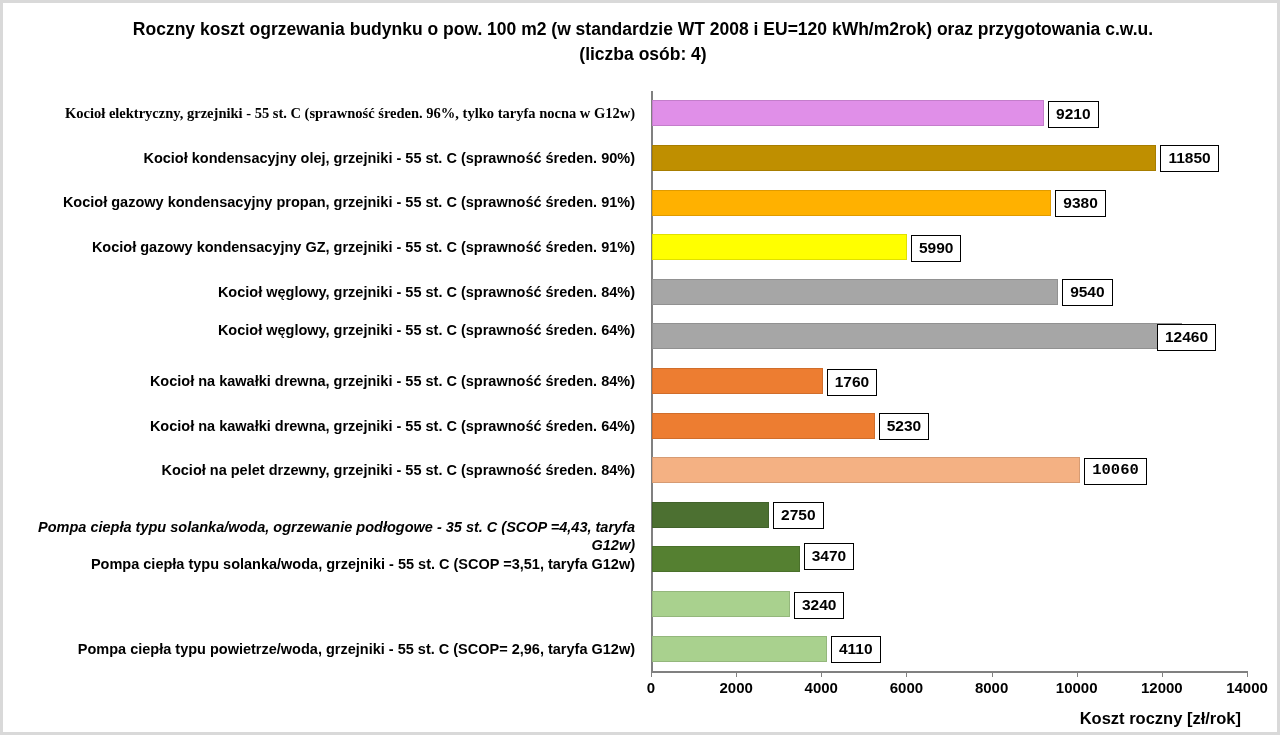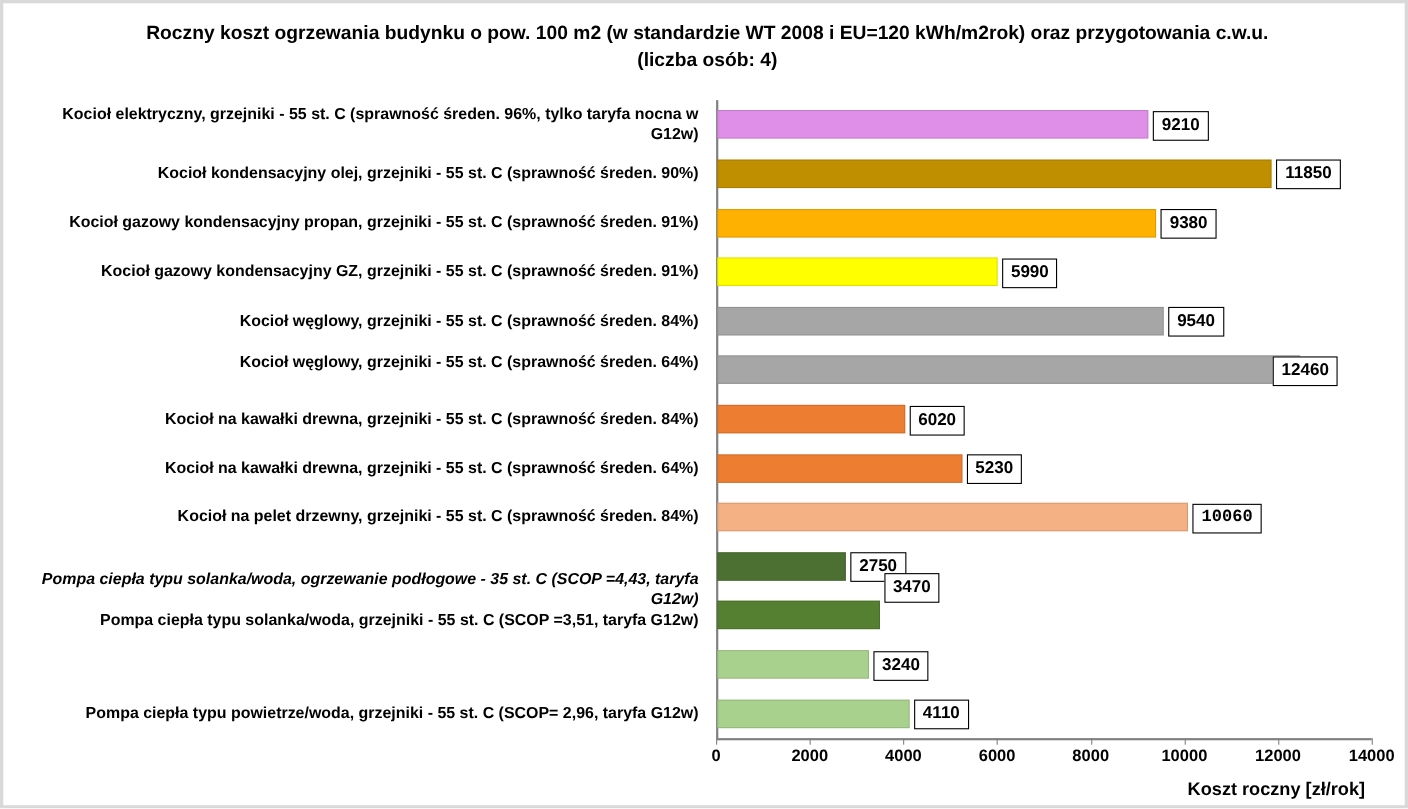--- a/index.html
+++ b/index.html
@@ -123,21 +123,21 @@
   }
 </style>
 </head>
 <body>
 
 <div class="chart-frame">
 
   <div class="chart-title">Roczny koszt ogrzewania budynku o pow. 100 m2 (w standardzie WT 2008 i EU=120 kWh/m2rok) oraz przygotowania c.w.u. (liczba osób: 4)</div>
 
   <div class="labels-col">
-      <div class="cat-item" style="top: 0px; height: 44.6154px;">Kocioł  elektryczny,  grzejniki - 55 st. C  (sprawność średen. 96%, tylko taryfa nocna w G12w)</div>
+      <div class="cat-item" style="top: 0px; height: 44.6154px; font-family: Liberation Serif, serif;">Kocioł  elektryczny,  grzejniki - 55 st. C  (sprawność średen. 96%, tylko taryfa nocna w G12w)</div>
       <div class="cat-item" style="top: 44.6154px; height: 44.6154px;">Kocioł  kondensacyjny olej,  grzejniki - 55 st. C  (sprawność średen. 90%)</div>
       <div class="cat-item" style="top: 89.2308px; height: 44.6154px;">Kocioł gazowy kondensacyjny propan, grzejniki - 55 st. C  (sprawność średen. 91%)</div>
       <div class="cat-item" style="top: 133.846px; height: 44.6154px;">Kocioł gazowy kondensacyjny GZ, grzejniki - 55 st. C  (sprawność średen. 91%)</div>
       <div class="cat-item" style="top: 178.462px; height: 44.6154px;">Kocioł węglowy,  grzejniki - 55 st. C  (sprawność średen. 84%)</div>
       <div class="cat-item" style="top: 217px; height: 44.6154px;">Kocioł węglowy,  grzejniki - 55 st. C  (sprawność średen. 64%)</div>
       <div class="cat-item" style="top: 267.692px; height: 44.6154px;">Kocioł na kawałki drewna, grzejniki - 55 st. C (sprawność średen. 84%)</div>
       <div class="cat-item" style="top: 312.308px; height: 44.6154px;">Kocioł na kawałki drewna, grzejniki - 55 st. C  (sprawność średen. 64%)</div>
       <div class="cat-item" style="top: 356.923px; height: 44.6154px;">Kocioł na pelet drzewny, grzejniki - 55 st. C (sprawność średen. 84%)</div>
       <div class="cat-item" style="top: 423px; height: 44.6154px; font-style: italic;">Pompa ciepła typu solanka/woda, ogrzewanie podłogowe - 35 st. C  (SCOP =4,43, taryfa G12w)</div>
       <div class="cat-item" style="top: 451px; height: 44.6154px;">Pompa ciepła typu solanka/woda, grzejniki - 55 st. C  (SCOP =3,51, taryfa G12w)</div>
@@ -172,29 +172,29 @@
         <div class="bar-value" style="left: 509.471px; top: 54.4231px;">11850</div>
         <div class="bar" style="left: 1px; top: 98.5385px; width: 399.32px; background: rgb(255, 177, 0);"></div>
         <div class="bar-value" style="left: 404.32px; top: 99.0385px;">9380</div>
         <div class="bar" style="left: 1px; top: 143.154px; width: 255.003px; background: rgb(255, 255, 0);"></div>
         <div class="bar-value" style="left: 260.003px; top: 143.654px;">5990</div>
         <div class="bar" style="left: 1px; top: 187.769px; width: 406.131px; background: rgb(166, 166, 166);"></div>
         <div class="bar-value" style="left: 411.131px; top: 188.269px;">9540</div>
         <div class="bar" style="left: 1px; top: 232.385px; width: 530.44px; background: rgb(166, 166, 166);"></div>
         <div class="bar-value" style="left: 506px; top: 232.885px;">12460</div>
         <div class="bar" style="left: 1px; top: 277px; width: 170.711px; background: rgb(237, 125, 49);"></div>
-        <div class="bar-value" style="left: 175.711px; top: 277.5px;">6020</div>
+        <div class="bar-value" style="left: 175.711px; top: 277.5px;">1760</div>
         <div class="bar" style="left: 1px; top: 321.615px; width: 222.649px; background: rgb(237, 125, 49);"></div>
         <div class="bar-value" style="left: 227.649px; top: 322.115px;">5230</div>
         <div class="bar" style="left: 1px; top: 366.231px; width: 428.269px; background: rgb(244, 177, 131);"></div>
         <div class="bar-value" style="left: 433.269px; top: 366.731px; font-family: Liberation Mono, monospace;">10060</div>
         <div class="bar" style="left: 1px; top: 410.846px; width: 117.071px; background: rgb(76, 112, 49);"></div>
         <div class="bar-value" style="left: 122.071px; top: 411.346px;">2750</div>
         <div class="bar" style="left: 1px; top: 455.462px; width: 147.723px; background: rgb(85, 128, 49);"></div>
-        <div class="bar-value" style="left: 152.723px; top: 430px;">3470</div>
+        <div class="bar-value" style="left: 152.723px; top: 452px;">3470</div>
         <div class="bar" style="left: 1px; top: 500.077px; width: 137.931px; background: rgb(169, 209, 142);"></div>
         <div class="bar-value" style="left: 142.931px; top: 500.577px;">3240</div>
         <div class="bar" style="left: 1px; top: 544.692px; width: 174.969px; background: rgb(169, 209, 142);"></div>
         <div class="bar-value" style="left: 179.969px; top: 545.192px;">4110</div>
       </div>
   </div>
 
   <div class="x-axis-title">Koszt roczny [zł/rok]</div>
 </div>
 

